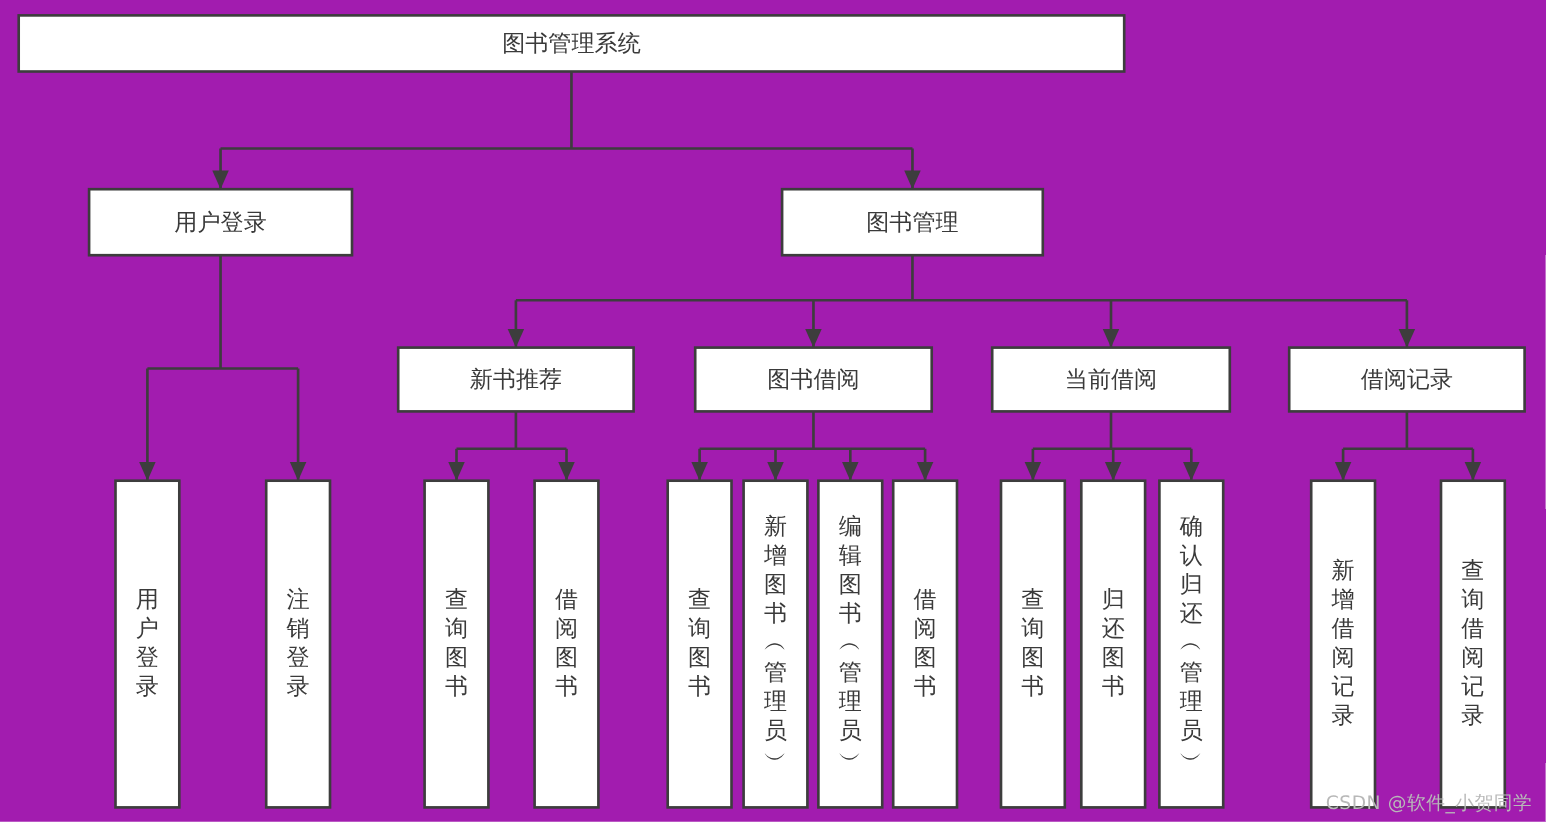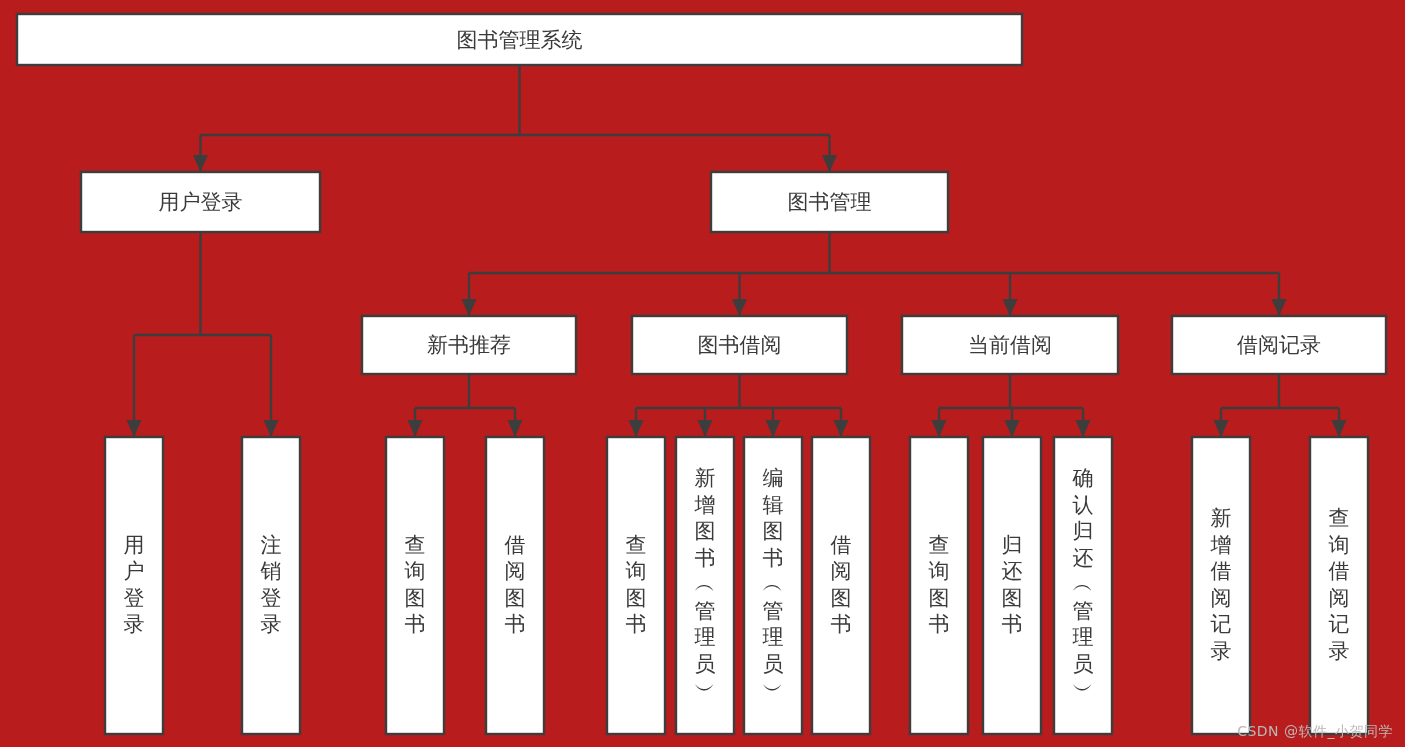--- a/index.html
+++ b/index.html
@@ -11,21 +11,21 @@
   body {
     font-family: "DejaVu Sans", "Liberation Sans", sans-serif;
     width: 1405px;
     height: 747px;
     overflow: hidden;
   }
   #diagram-root {
     position: relative;
     width: 1405px;
     height: 747px;
-    background: #b91c1c;
+    background: #a21caf;
   }
   svg#tree-svg {
     position: absolute;
     left: 0;
     top: 0;
     width: 1405px;
     height: 747px;
     display: block;
   }
   .node-box {
@@ -54,21 +54,21 @@
     fill: #3a3a3a;
     font-family: "DejaVu Sans", "Liberation Sans", sans-serif;
     font-size: 21px;
     text-anchor: middle;
   }
   .watermark-text {
     position: absolute;
     right: 12px;
     bottom: 6px;
     font-family: "DejaVu Sans", "Liberation Sans", sans-serif;
-    font-size: 14px;
+    font-size: 17px;
     color: #b8b8b8;
     letter-spacing: 0.5px;
     white-space: nowrap;
     user-select: none;
   }
 </style>
 </head>
 <body>
 
 <div id="diagram-root">

